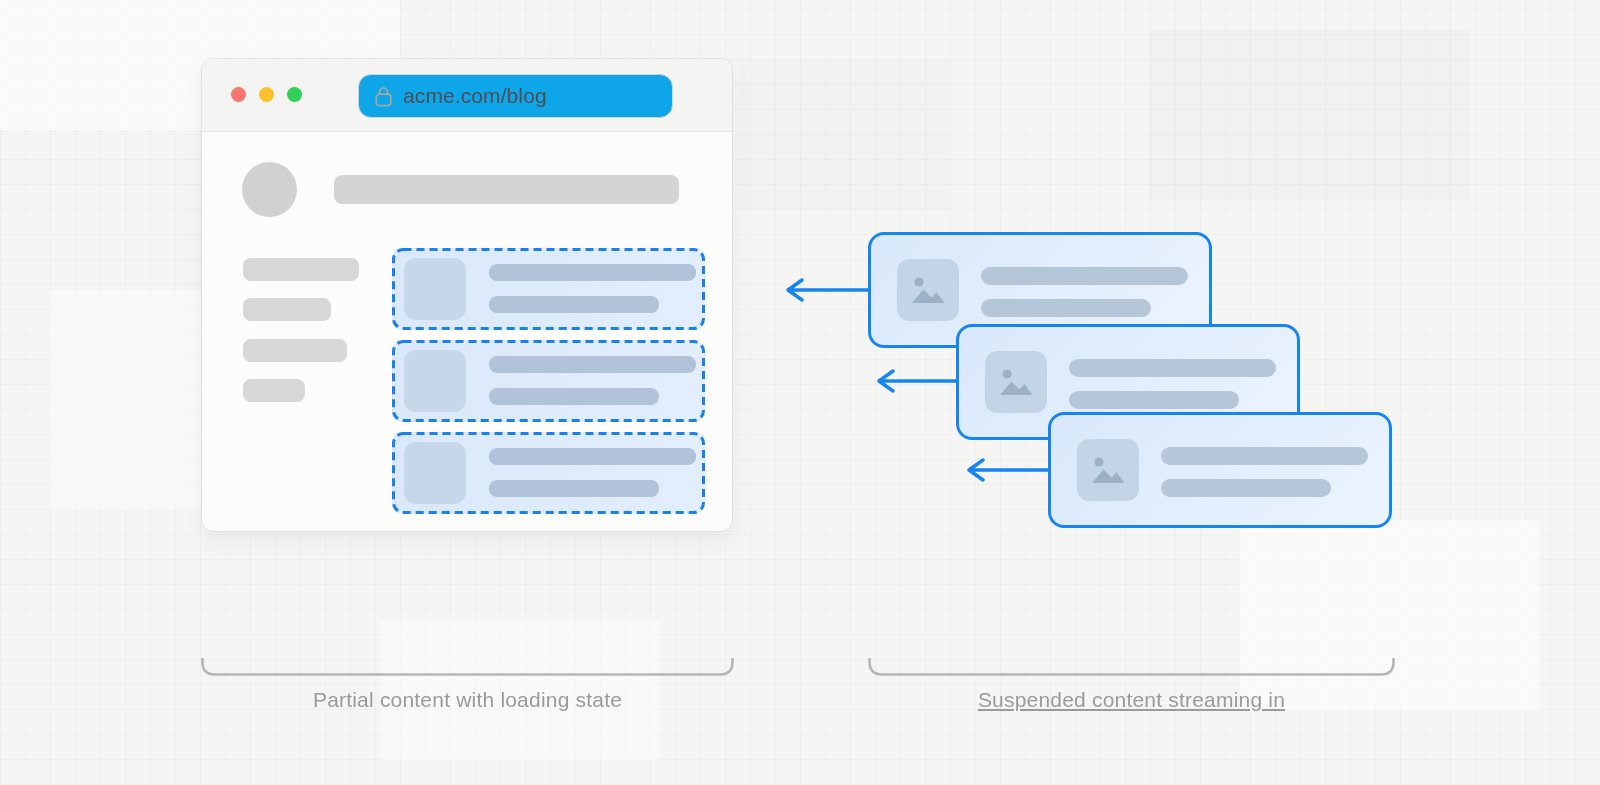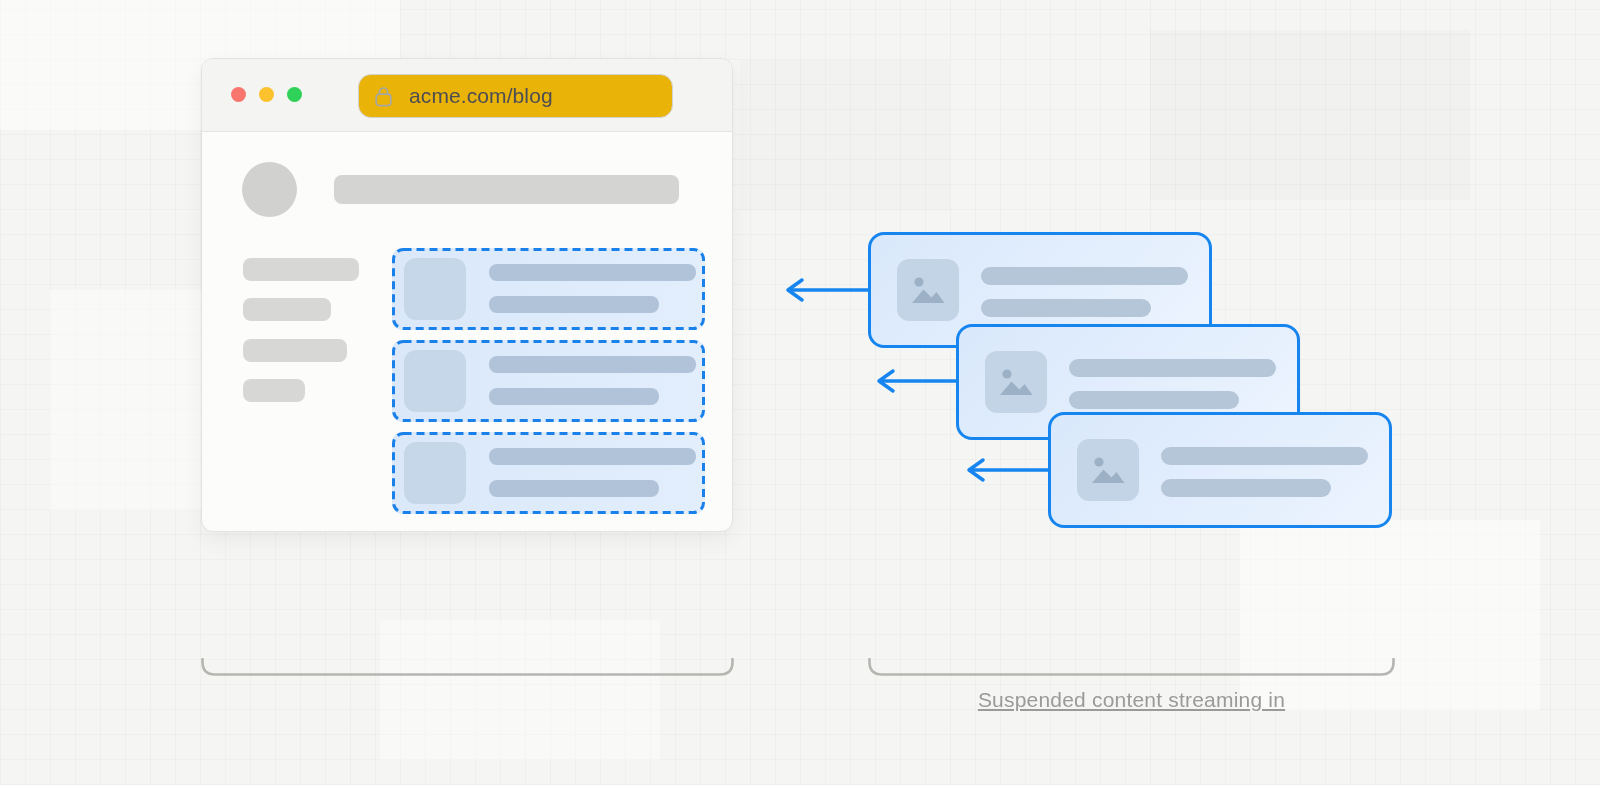--- a/index.html
+++ b/index.html
@@ -23,22 +23,22 @@
     position:absolute;left:0;top:0;right:0;height:72px;
     background:#f4f4f2;border-bottom:1px solid #e4e4e1;
     border-radius:11px 11px 0 0;
   }
   .light{position:absolute;top:28px;width:15px;height:15px;border-radius:50%;}
   .light.red{left:29px;background:#f8766e;}
   .light.yellow{left:57px;background:#fbc22e;}
   .light.green{left:85px;background:#2fd158;}
   .urlbar{
     position:absolute;left:156px;top:15px;width:315px;height:44px;
-    background:#eab308;border:1.5px solid #d2d2cf;border-radius:13px;
-    box-sizing:border-box;display:flex;align-items:center;gap:17px;padding:0 0 0 16px;
+    background:#0ea5e9;border:1.5px solid #d2d2cf;border-radius:13px;
+    box-sizing:border-box;display:flex;align-items:center;gap:11px;padding:0 0 0 16px;
   }
   .urltext{font-size:21px;color:#4d4d54;letter-spacing:0.1px;}
 
   
   .avatar{position:absolute;left:40px;top:103px;width:55px;height:55px;border-radius:50%;background:#d1d1d0;}
   .bar{position:absolute;border-radius:8px;background:#d7d7d6;height:23px;}
   .bar.header{left:132px;top:116px;width:345px;height:29px;background:#d4d4d3;}
   .bar.s1{left:41px;top:199px;width:116px;}
   .bar.s2{left:41px;top:239px;width:88px;}
   .bar.s3{left:41px;top:280px;width:104px;}
@@ -189,15 +189,16 @@
     <div class="stream-bar t"></div>
     <div class="stream-bar b"></div>
   </div>
 
   <svg class="brace" style="left:201px;" width="533" height="20" viewBox="0 0 533 20" fill="none" stroke="#b5b5b2" stroke-width="2.6" stroke-linecap="round">
     <path d="M1.5 1 V4 Q1.5 16.5 14 16.5 H519 Q531.5 16.5 531.5 4 V1"></path>
   </svg>
   <svg class="brace" style="left:868px;" width="527" height="20" viewBox="0 0 527 20" fill="none" stroke="#b5b5b2" stroke-width="2.6" stroke-linecap="round">
     <path d="M1.5 1 V4 Q1.5 16.5 14 16.5 H513 Q525.5 16.5 525.5 4 V1"></path>
   </svg>
+  <div class="caption left">Partial content with loading state</div>
   <div class="caption right">Suspended content streaming in</div>
 
 </div>
 
 </body></html>

